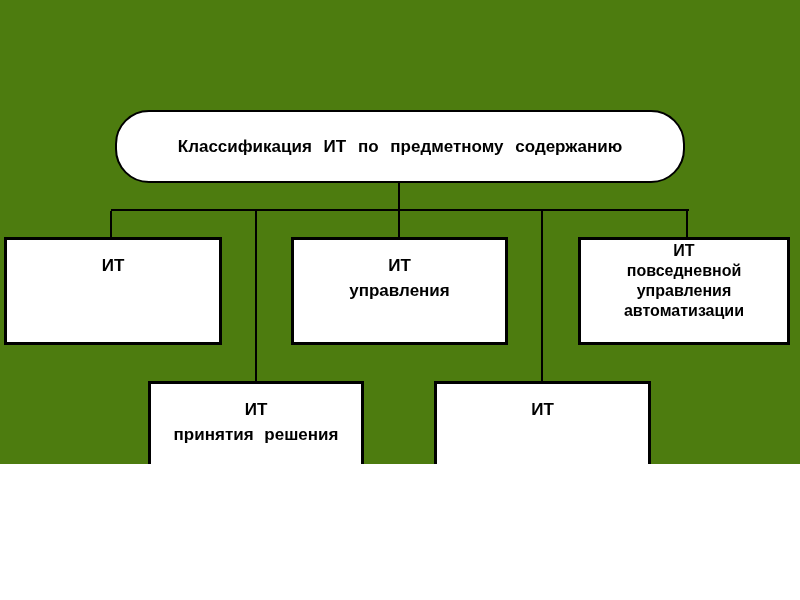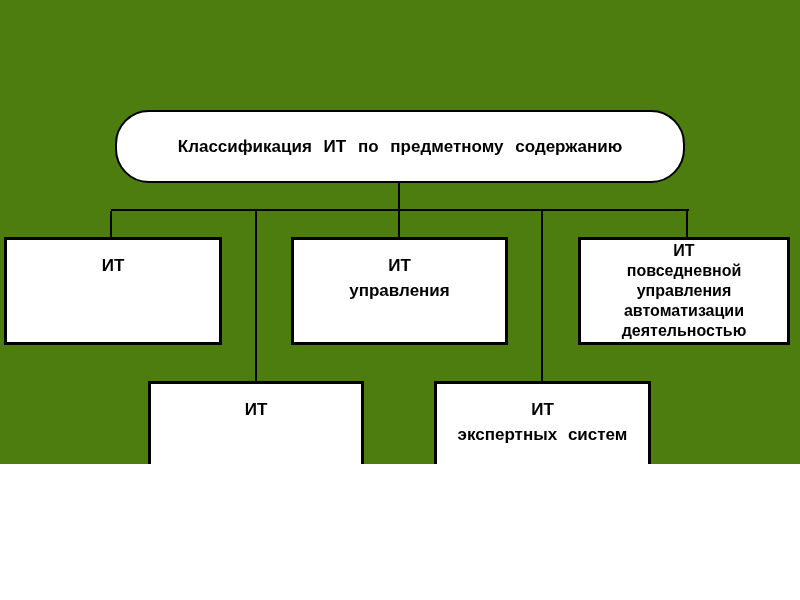--- a/index.html
+++ b/index.html
@@ -87,25 +87,24 @@
   <div class="node node-b">
     <div class="line">ИТ</div>
     <div class="line">управления</div>
   </div>
 
   <div class="node node-c">
     <div class="line">ИТ</div>
     <div class="line">повседневной</div>
     <div class="line">управления</div>
     <div class="line">автоматизации</div>
-    <div class="line">деятельностью</div>
   </div>
 
   <div class="node node-d">
     <div class="line">ИТ</div>
+    <div class="line">принятия решения</div>
   </div>
 
   <div class="node node-e">
     <div class="line">ИТ</div>
-    <div class="line">экспертных систем</div>
   </div>
 
 </div>
 
 </body></html>

